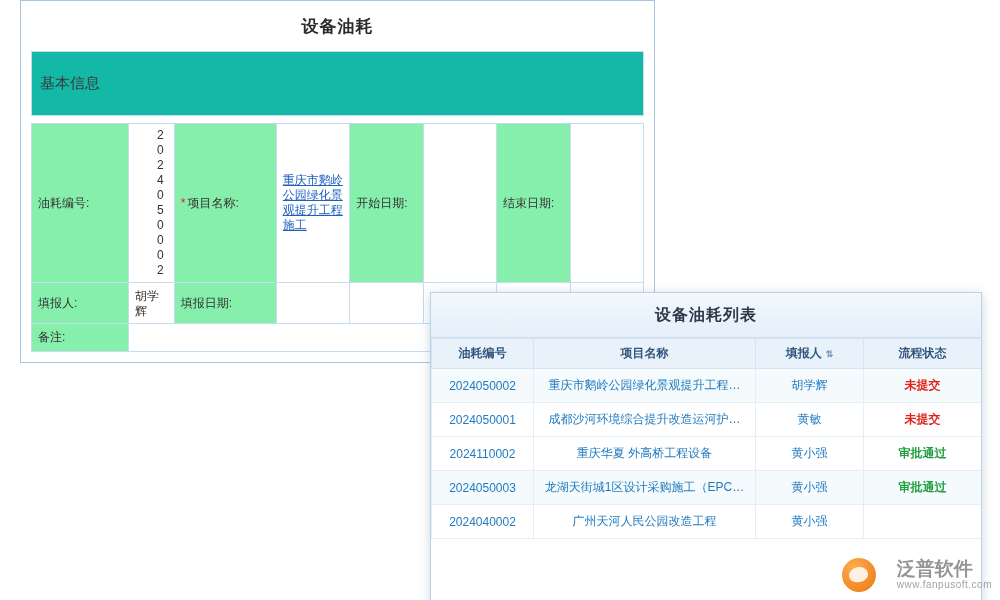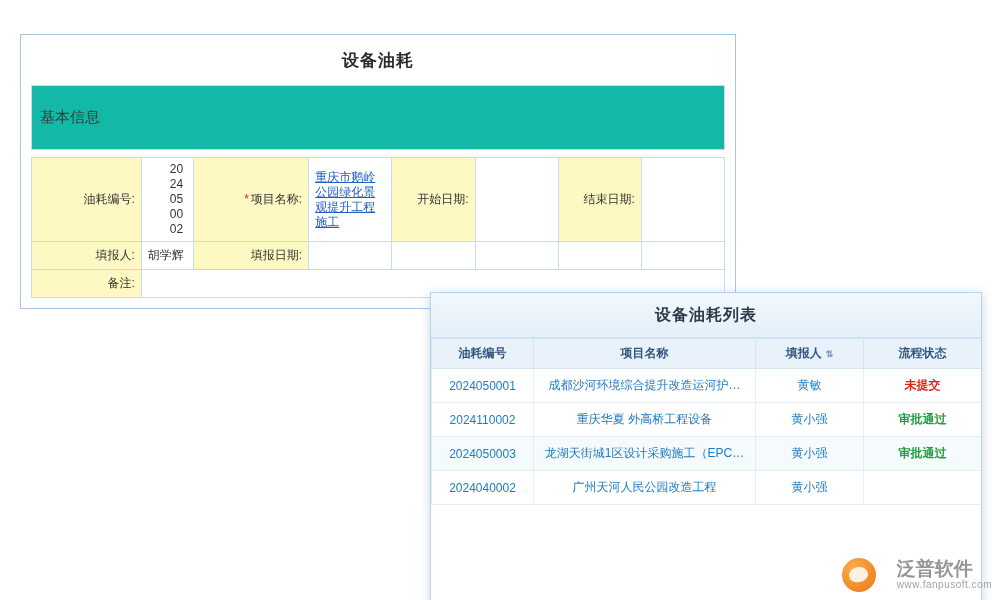--- a/index.html
+++ b/index.html
@@ -14,22 +14,22 @@
     font-size: 12px;
     color: #333;
     position: relative;
     overflow: hidden;
   }
 
   
   .form-panel {
     position: absolute;
     left: 20px;
-    top: 34px;
-    width: 716px;
+    top: 0;
+    width: 635px;
     background: #ffffff;
     border: 1px solid #a8c6e0;
     box-sizing: border-box;
   }
   .form-title {
     text-align: center;
     font-size: 17px;
     font-weight: bold;
     color: #2b2b2b;
     padding: 14px 0 13px 0;
@@ -53,22 +53,21 @@
     margin-top: 7px;
   }
   table.form-table td {
     border: 1px solid #c7dcef;
     height: 28px;
     padding: 4px 6px;
     vertical-align: middle;
     box-sizing: border-box;
   }
   .lbl {
-    text-align: right;
-    background: #fef9c3;
+    background: #86efac;
     color: #333;
     white-space: nowrap;
   }
   .req {
     color: #e2231a;
     margin-right: 2px;
   }
   .val {
     background: #ffffff;
     color: #333;
@@ -282,20 +281,26 @@
     </colgroup>
     <thead>
       <tr>
         <th><span>油耗编号</span></th>
         <th><span>项目名称</span></th>
         <th><span>填报人</span><span class="sort-icon">⇅</span></th>
         <th><span>流程状态</span></th>
       </tr>
     </thead>
     <tbody>
+      <tr class="alt">
+        <td class="c-id">2024050002</td>
+        <td class="c-name">重庆市鹅岭公园绿化景观提升工程…</td>
+        <td class="c-person">胡学辉</td>
+        <td class="st-red">未提交</td>
+      </tr>
       <tr class="plain">
         <td class="c-id">2024050001</td>
         <td class="c-name">成都沙河环境综合提升改造运河护…</td>
         <td class="c-person">黄敏</td>
         <td class="st-red">未提交</td>
       </tr>
       <tr class="plain">
         <td class="c-id">2024110002</td>
         <td class="c-name">重庆华夏 外高桥工程设备</td>
         <td class="c-person">黄小强</td>

